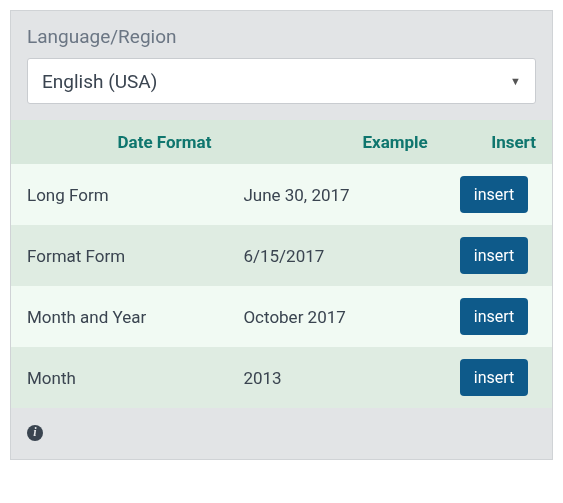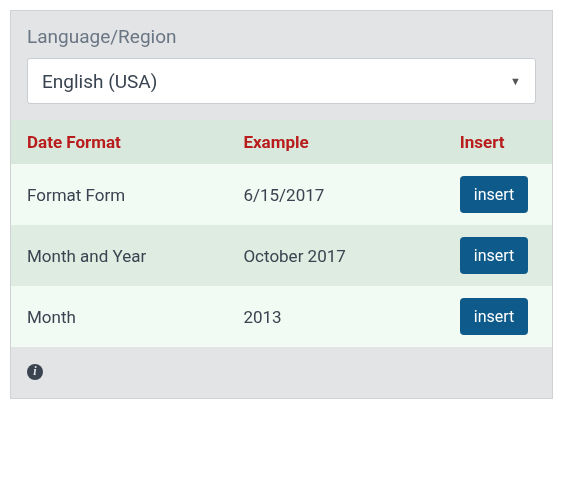--- a/index.html
+++ b/index.html
@@ -45,24 +45,24 @@
     }
     .select-caret {
       color: #555;
       font-size: 11px;
     }
     .table {
       width: 100%;
       border-collapse: collapse;
     }
     .table thead th {
-      text-align: left;
+      text-align: right;
       font-weight: 700;
       font-size: 17px;
-      color: #b91c1c;
+      color: #0f766e;
       padding: 12px 16px;
       background: #d8e8dc;
     }
     .table tbody tr:nth-child(odd) {
       background: #f1faf3;
     }
     .table tbody tr:nth-child(even) {
       background: #dfece2;
     }
     .table tbody td {
@@ -126,20 +126,27 @@
   <table class="table">
     <thead>
       <tr>
         <th class="col-format">Date Format</th>
         <th class="col-example">Example</th>
         <th class="col-insert">Insert</th>
       </tr>
     </thead>
     <tbody>
       <tr>
+        <td>Long Form</td>
+        <td>June 30, 2017</td>
+        <td>
+          <button class="insert-btn">insert</button>
+        </td>
+      </tr>
+      <tr>
         <td>Format Form</td>
         <td>6/15/2017</td>
         <td>
           <button class="insert-btn">insert</button>
         </td>
       </tr>
       <tr>
         <td>Month and Year</td>
         <td>October 2017</td>
         <td>

